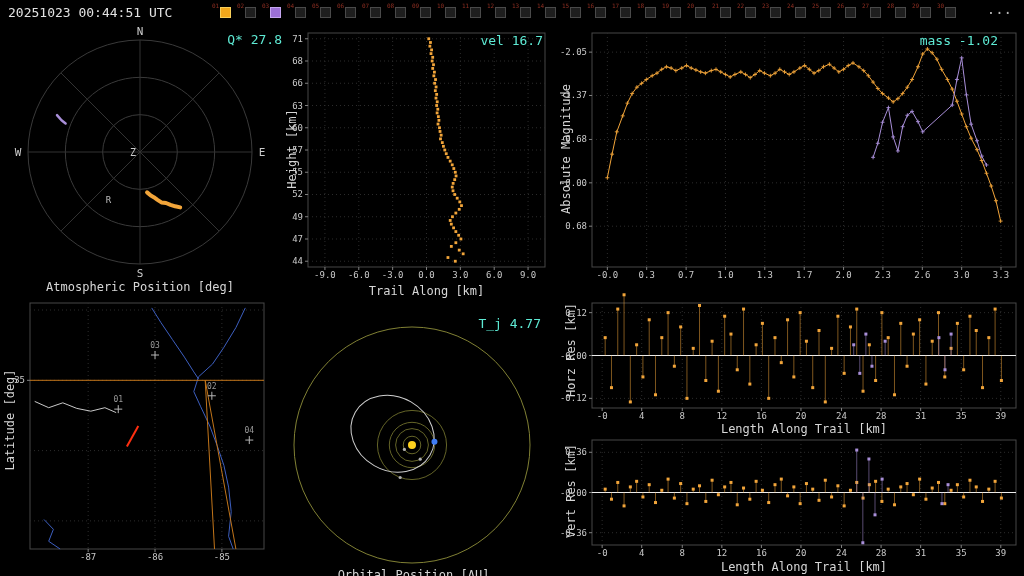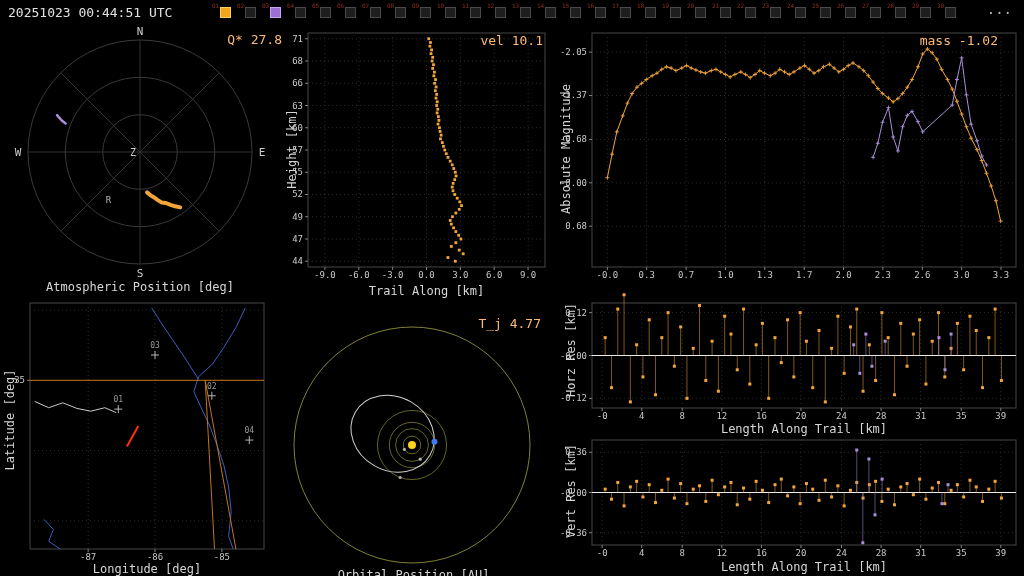--- a/index.html
+++ b/index.html
@@ -8,21 +8,21 @@
   .topbar{position:absolute;left:0;top:0;width:1024px;height:26px;}
   .timestamp{position:absolute;left:8px;top:5px;font-size:13px;color:#e2e2e2;white-space:pre;}
   .station-row{position:absolute;left:212px;top:3px;display:flex;}
   .st{position:relative;width:25px;height:20px;}
   .st-label{position:absolute;left:0;top:0;font-size:6px;line-height:6px;color:#8f2f22;}
   .st-box{position:absolute;left:8px;top:4px;width:11px;height:11px;background:#1e1e1e;border:1px solid #494949;box-sizing:border-box;}
   .st-box.active{background:#f2a71b;border-color:#f8cf5a;}
   .st-box.alt{background:#9b6fd6;border-color:#c4a6ef;}
   .menu-dots{position:absolute;right:12px;top:1px;font-size:14px;color:#b5b5b5;}
   .panel{position:absolute;}
-  .corner-label{position:absolute;font-size:13px;color:#fdba74;z-index:3;white-space:pre;}
+  .corner-label{position:absolute;font-size:13px;color:#5eead4;z-index:3;white-space:pre;}
   .xlabel{position:absolute;font-size:12px;color:#d6d6d6;text-align:center;white-space:pre;}
   .ylabel{position:absolute;font-size:12px;color:#d6d6d6;text-align:center;white-space:pre;transform:rotate(-90deg);transform-origin:center;}
   svg{position:absolute;overflow:visible;}
   svg text{font-family:"DejaVu Sans Mono",monospace;}
 </style>
 </head>
 <body>
 
 <div id="app">
 
@@ -174,21 +174,21 @@
         <text x="128" y="130" font-size="10" fill="#cccccc" text-anchor="end">Z</text>
         <text x="100.34615594980323" y="176.6567396104105" font-size="9" fill="#bbbbbb" text-anchor="middle">R</text>
         <polyline points="139.1,166.4 142.8,169.5 145.8,171.2 149.5,173.9 153.4,176.4 158.0,177.0 162.5,178.8 167.2,180.3 172.2,181.4" fill="none" stroke="#f2a53a" stroke-width="4" stroke-linecap="round" stroke-linejoin="round"></polyline>
         <polyline points="49.0,89.1 53.5,94.3 57.6,97.5" fill="none" stroke="#a98fd9" stroke-width="2.5" stroke-linecap="round" stroke-linejoin="round"></polyline>
       </svg>
     <div class="xlabel" style="left:0;top:254px;width:264px">Atmospheric Position [deg]</div>
   </div>
 
   <div class="panel" style="left:283px;top:26px;width:272px;height:290px">
     <div class="ylabel" style="left:-61px;top:116px;width:140px">Height [km]</div>
-    <div class="corner-label" style="right:12px;top:7px">vel 10.1</div>
+    <div class="corner-label" style="right:12px;top:7px">vel 16.7</div>
     <svg id="svg-height" width="262" height="258" style="left:5px;top:2px">
         <rect x="20" y="5" width="237" height="234" fill="none" stroke="#474747" stroke-width="1"></rect>
         <line x1="36.92857142857143" y1="5" x2="36.92857142857143" y2="239" stroke="#2c2c2c" stroke-dasharray="1 3"></line>
         <line x1="36.92857142857143" y1="239" x2="36.92857142857143" y2="242" stroke="#808080"></line>
         <text x="36.92857142857143" y="250" font-size="9" fill="#c9c9c9" text-anchor="middle">-9.0</text>
         <line x1="70.78571428571428" y1="5" x2="70.78571428571428" y2="239" stroke="#2c2c2c" stroke-dasharray="1 3"></line>
         <line x1="70.78571428571428" y1="239" x2="70.78571428571428" y2="242" stroke="#808080"></line>
         <text x="70.78571428571428" y="250" font-size="9" fill="#c9c9c9" text-anchor="middle">-6.0</text>
         <line x1="104.64285714285714" y1="5" x2="104.64285714285714" y2="239" stroke="#2c2c2c" stroke-dasharray="1 3"></line>
         <line x1="104.64285714285714" y1="239" x2="104.64285714285714" y2="242" stroke="#808080"></line>
@@ -594,21 +594,20 @@
         <line x1="193.8514285714285" y1="97.77714285714288" x2="201.8514285714285" y2="97.77714285714288" stroke="#b5b5b5"></line>
         <line x1="197.8514285714285" y1="93.77714285714288" x2="197.8514285714285" y2="101.77714285714288" stroke="#b5b5b5"></line>
         <text x="197.8514285714285" y="90.77714285714288" font-size="8" fill="#9a9a9a" text-anchor="middle">02</text>
         <line x1="137.02285714285745" y1="57.01142857142871" x2="145.02285714285745" y2="57.01142857142871" stroke="#b5b5b5"></line>
         <line x1="141.02285714285745" y1="53.01142857142871" x2="141.02285714285745" y2="61.01142857142871" stroke="#b5b5b5"></line>
         <text x="141.02285714285745" y="50.01142857142871" font-size="8" fill="#9a9a9a" text-anchor="middle">03</text>
         <line x1="231.29142857142867" y1="142.05714285714305" x2="239.29142857142867" y2="142.05714285714305" stroke="#b5b5b5"></line>
         <line x1="235.29142857142867" y1="138.05714285714305" x2="235.29142857142867" y2="146.05714285714305" stroke="#b5b5b5"></line>
         <text x="235.29142857142867" y="135.05714285714305" font-size="8" fill="#9a9a9a" text-anchor="middle">04</text>
       </svg>
-    <div class="xlabel" style="left:30px;top:266px;width:234px">Longitude [deg]</div>
   </div>
 
   <div class="panel" style="left:272px;top:304px;width:283px;height:280px">
     <div class="corner-label" style="right:14px;top:12px">T_j 4.77</div>
     <svg id="svg-orbit" width="267" height="256" style="left:8px;top:4px">
         <circle cx="132" cy="137" r="8.77716" fill="none" stroke="#6f6f2c" stroke-width="0.9"></circle>
         <circle cx="132" cy="137" r="16.39764" fill="none" stroke="#6f6f2c" stroke-width="0.9"></circle>
         <circle cx="132" cy="137" r="22.68" fill="none" stroke="#6f6f2c" stroke-width="0.9"></circle>
         <circle cx="132" cy="137" r="34.56432" fill="none" stroke="#6f6f2c" stroke-width="0.9"></circle>
         <circle cx="132" cy="137" r="118.00404" fill="none" stroke="#8f8f3a" stroke-width="0.9"></circle>

